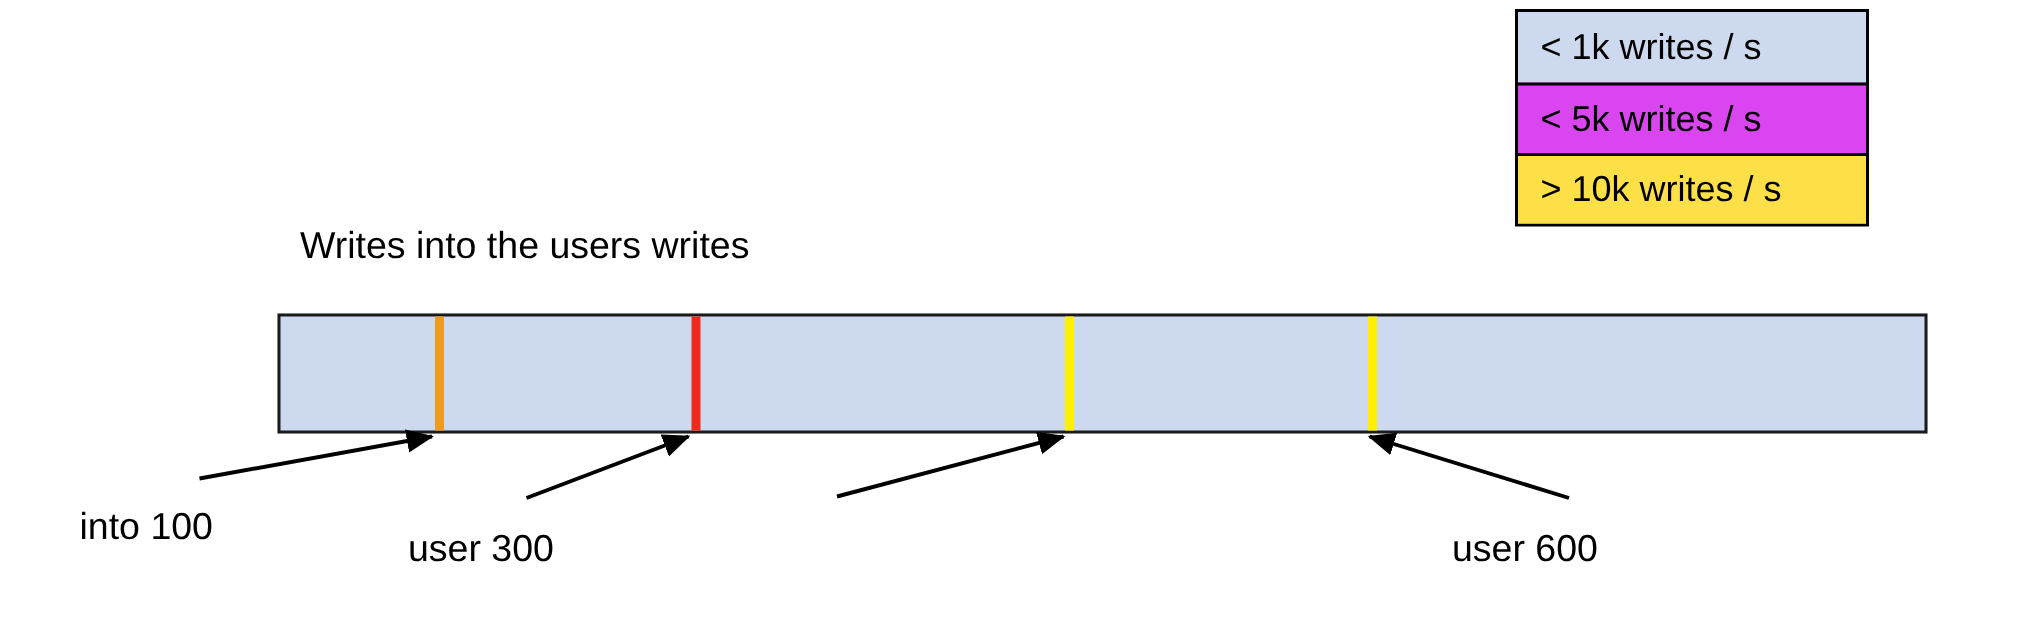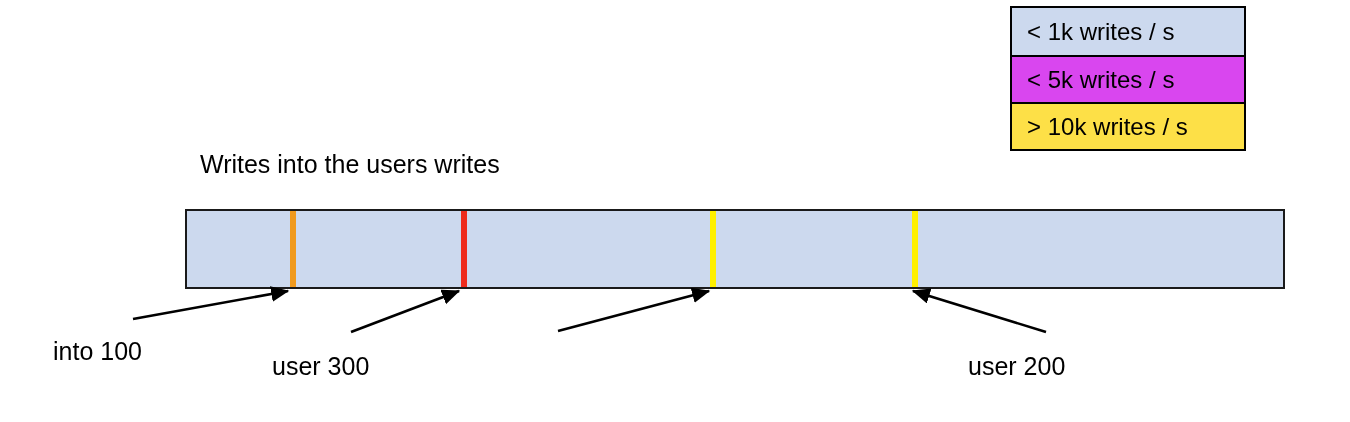--- a/index.html
+++ b/index.html
@@ -121,15 +121,15 @@
       </marker>
     </defs>
     <line x1="133" y1="319" x2="288" y2="291" stroke="#000000" stroke-width="2.6" marker-end="url(#ah)"></line>
     <line x1="351" y1="332" x2="459" y2="291" stroke="#000000" stroke-width="2.6" marker-end="url(#ah)"></line>
     <line x1="558" y1="331" x2="709" y2="291" stroke="#000000" stroke-width="2.6" marker-end="url(#ah)"></line>
     <line x1="1046" y1="332" x2="913" y2="291" stroke="#000000" stroke-width="2.6" marker-end="url(#ah)"></line>
   </svg>
 
   <div class="user-label" style="left:53px; top:339px;">into 100</div>
   <div class="user-label" style="left:272px; top:354px;">user 300</div>
-  <div class="user-label" style="left:968px; top:354px;">user 200</div>
+  <div class="user-label" style="left:968px; top:354px;">user 600</div>
 
 </div>
 
 </body></html>

